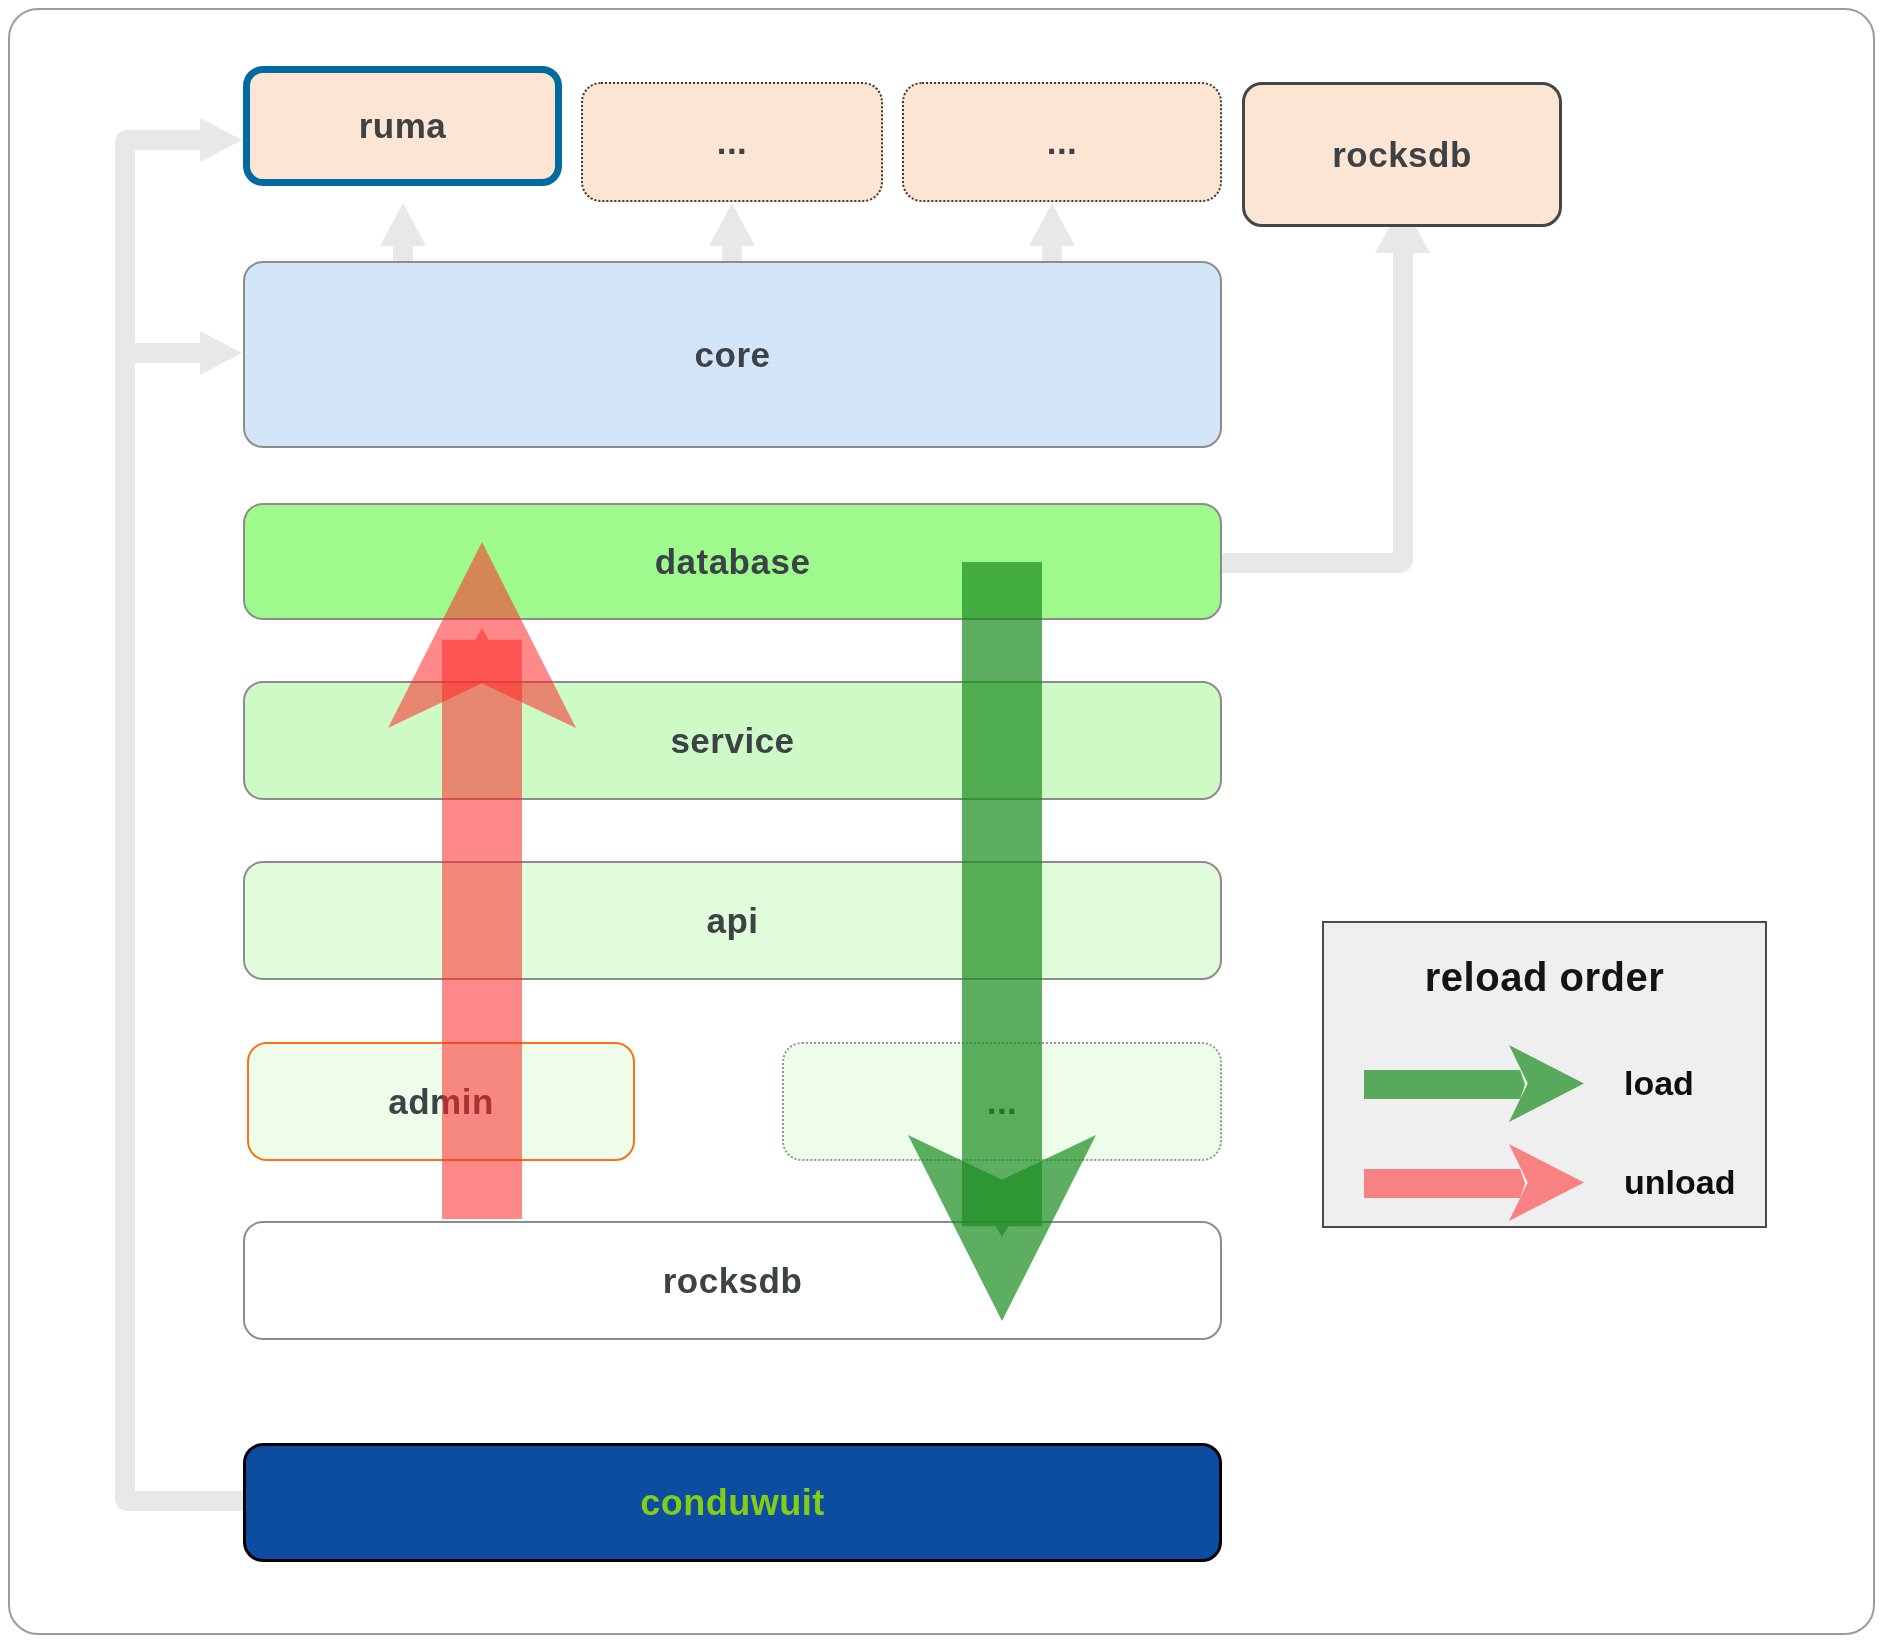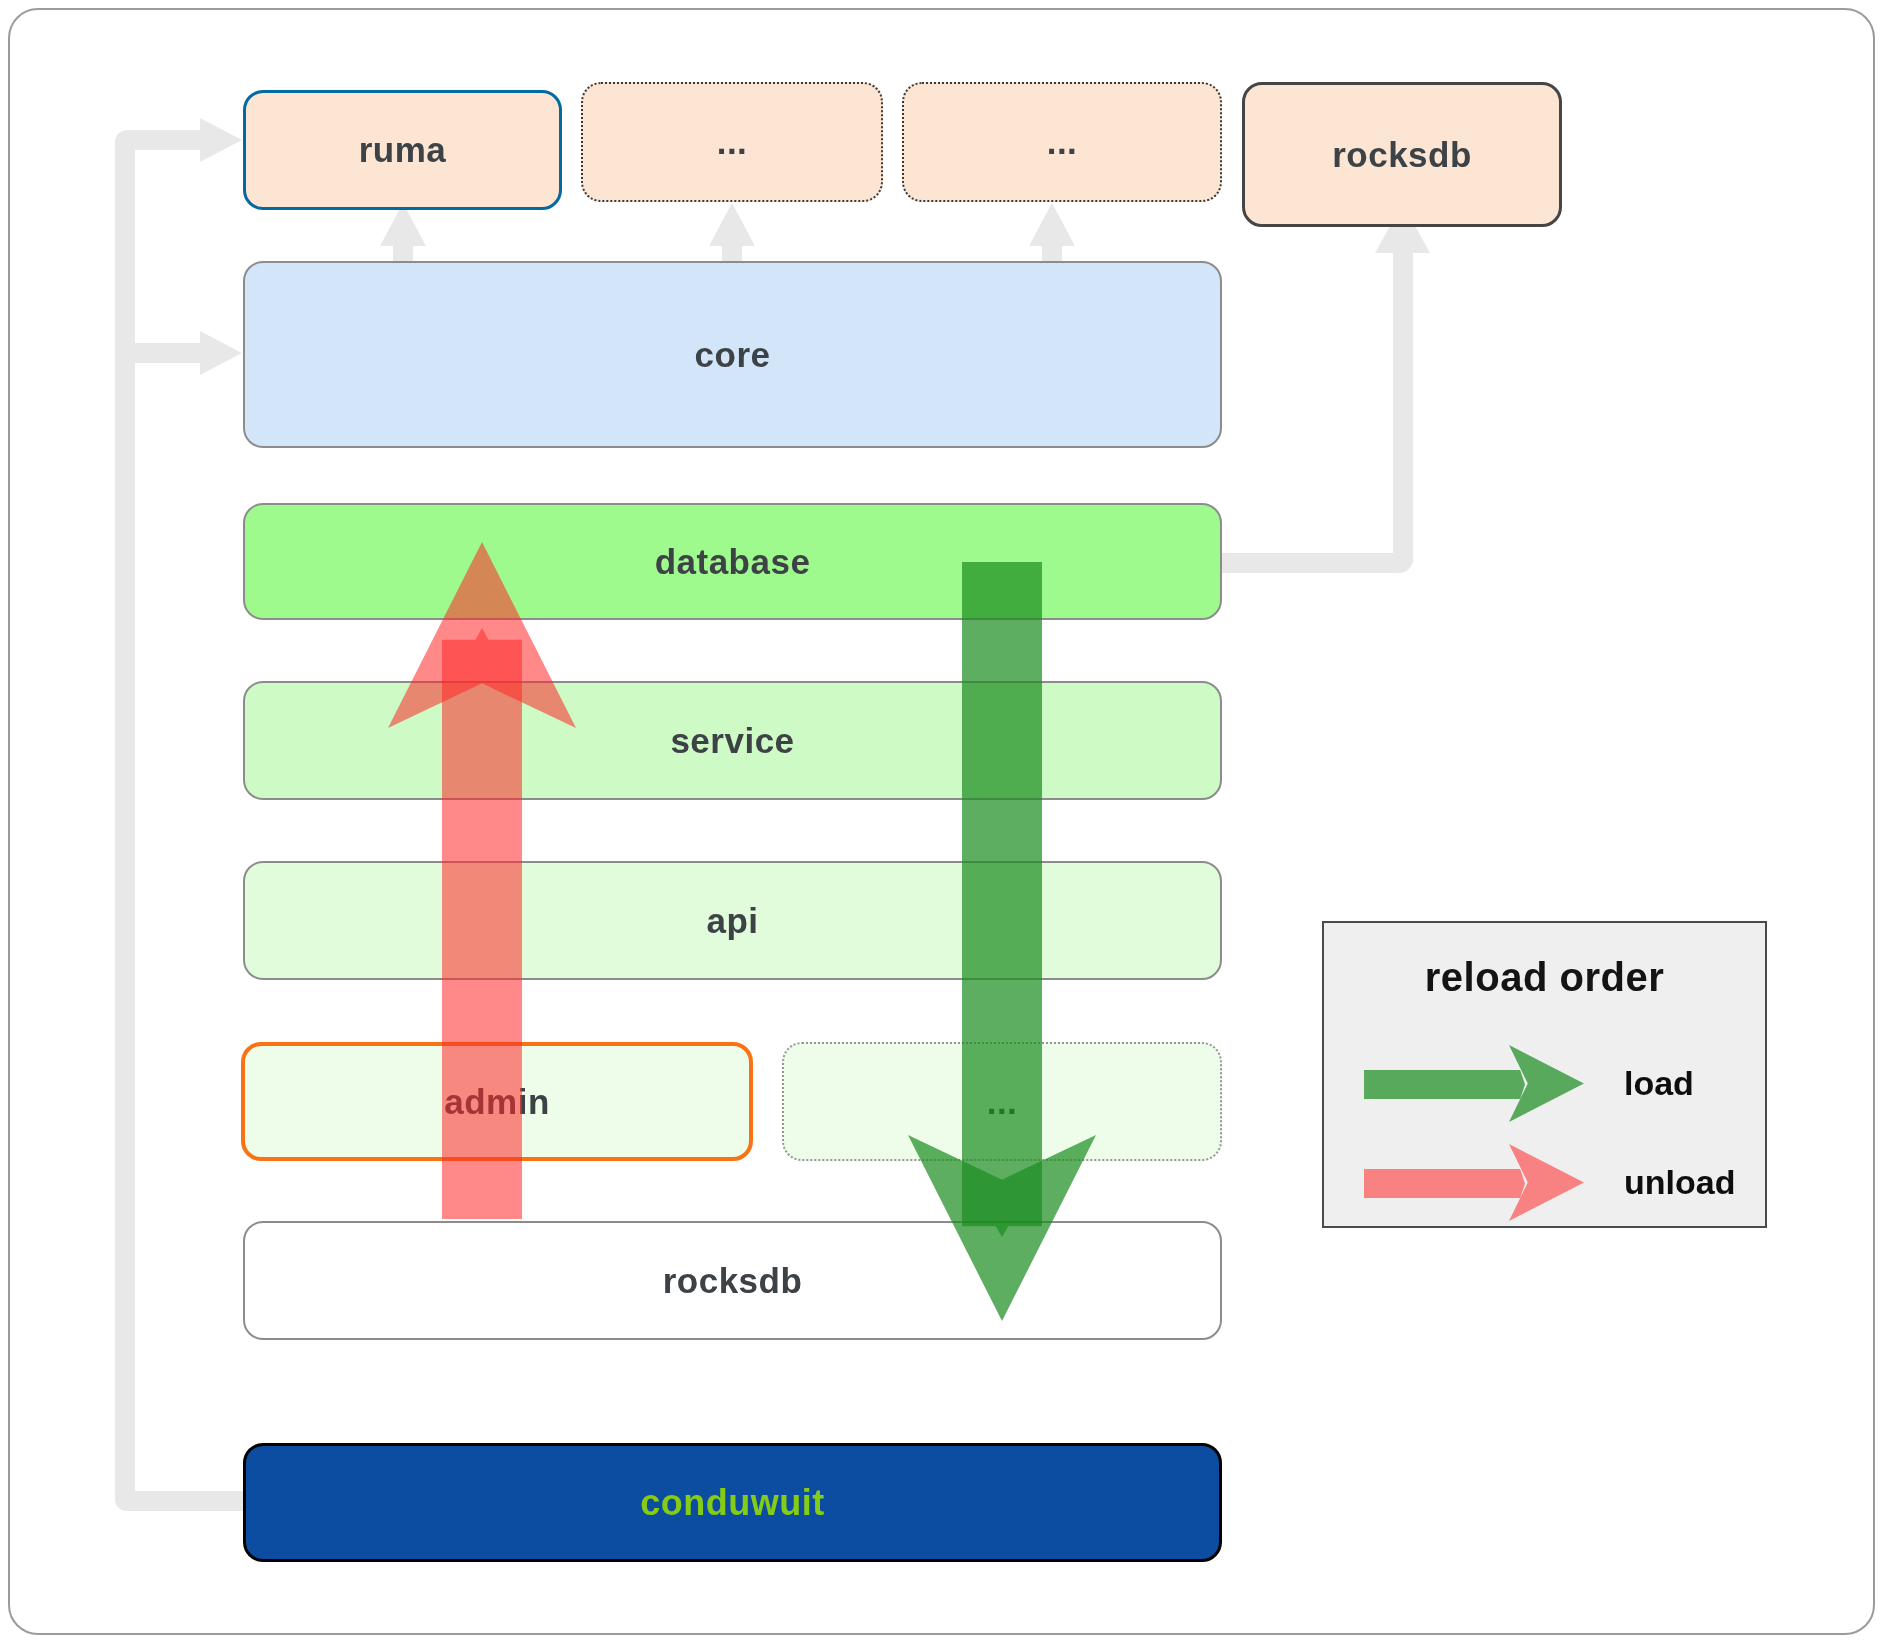--- a/index.html
+++ b/index.html
@@ -30,29 +30,29 @@
     align-items: center;
     justify-content: center;
     border-radius: 20px;
     font-size: 35px;
     font-weight: bold;
     color: #3d4247;
     z-index: 5;
     box-sizing: border-box;
     letter-spacing: 0.5px;
   }
-  #node-ruma      { left:243px; top:90px;  width:319px; height:120px; background:var(--peach); border:3px solid #0369a1; }
+  #node-ruma      { left:243px; top:66px;  width:319px; height:120px; background:var(--peach); border:7px solid #0369a1; }
   #node-etop1     { left:581px; top:82px;  width:302px; height:120px; background:var(--peach); border:2px dotted #3a3a3a; }
   #node-etop2     { left:902px; top:82px;  width:320px; height:120px; background:var(--peach); border:2px dotted #3a3a3a; }
   #node-rocksdb   { left:1242px;top:82px;  width:320px; height:145px; background:var(--peach); border:3px solid #454545; }
   #node-core      { left:243px; top:261px; width:979px; height:187px; background:var(--blue);  border:2px solid #8c8c8c; }
   #node-database  { left:243px; top:503px; width:979px; height:117px; background:var(--gbright); border:2px solid #8c8c8c; }
   #node-service   { left:243px; top:681px; width:979px; height:119px; background:var(--glight);  border:2px solid #8c8c8c; }
   #node-api       { left:243px; top:861px; width:979px; height:119px; background:var(--glighter);border:2px solid #8c8c8c; }
-  #node-admin     { left:241px; top:1042px;width:512px; height:119px; background:var(--gfaint);  border:4px solid #f97316; }
+  #node-admin     { left:247px; top:1042px;width:388px; height:119px; background:var(--gfaint);  border:2px solid #f97316; }
   #node-eadmin    { left:782px; top:1042px;width:440px; height:119px; background:var(--gfaint);  border:2px dotted #979797; }
   #node-router    { left:243px; top:1221px;width:979px; height:119px; background:#ffffff;        border:2px solid #8c8c8c; }
   #node-conduwuit { left:243px; top:1443px;width:979px; height:119px; background:var(--cblue);   border:3px solid #000000;
                     color:#84cc16; font-size:36px; }
 
   .conn {
     position: absolute;
     background: var(--connector);
     z-index: 2;
   }

